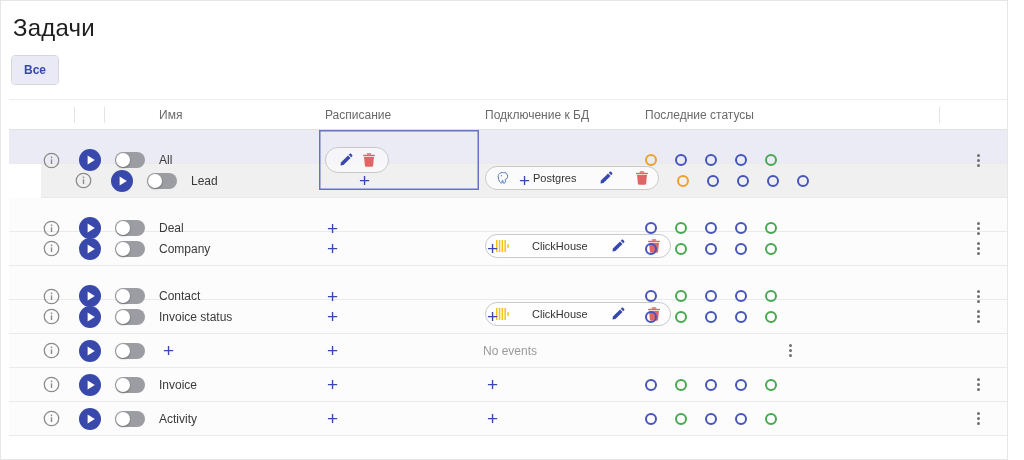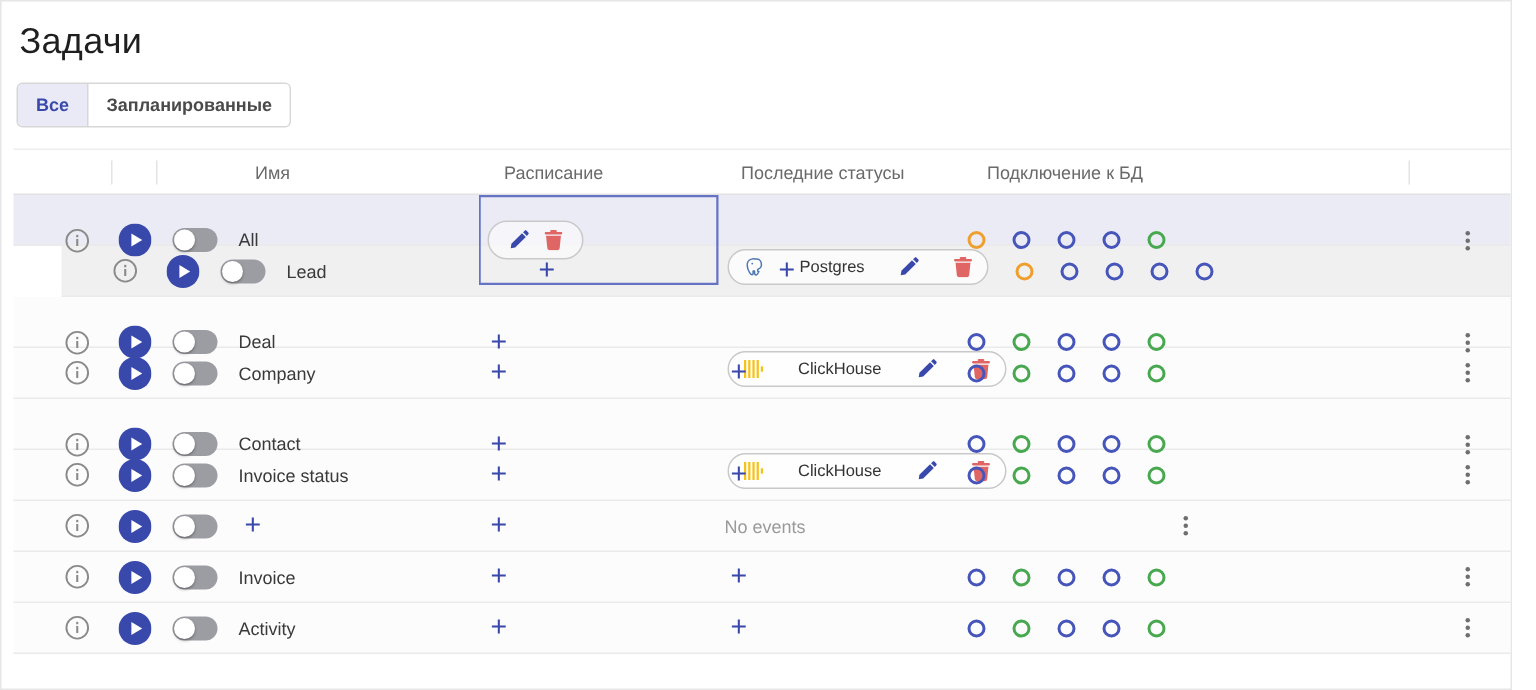--- a/index.html
+++ b/index.html
@@ -67,21 +67,21 @@
   .trow.shaded   { background: #f0f0f1; margin-left: 32px; }
   .cell { display: flex; align-items: center; height: 100%; }
   .c-info   { justify-content: flex-start; padding-left: 34px; }
   .c-play   { justify-content: center; }
   .c-toggle { justify-content: center; }
   .c-name   { padding-left: 4px; color: #3a3a3a; }
   .c-sched  { padding-left: 6px; }
   .c-conn   { padding-left: 6px; }
   .c-stat   { padding-left: 4px; gap: 18px; }
   .c-menu   { justify-content: center; }
-  .header .hcell { font-size: 12px; color: #6a6a6a; font-weight: 400; margin-left: 11px; }
+  .header .hcell { font-size: 12px; color: #6a6a6a; font-weight: 400; }
   .header .sep-r { border-right: 1px solid #e4e4e4; height: 16px; align-self: center; }
   .header .c-info, .header .c-play { height: 16px; }
   .header .c-menu { border-left: 1px solid #e4e4e4; height: 16px; }
   .cell.outlined { box-shadow: inset 0 0 0 1.5px #6673c5; }
   
   .toggle {
     position: relative; width: 30px; height: 16px;
     background: #9c9ca3; border-radius: 9px; cursor: pointer; flex: none;
   }
   .toggle .knob {
@@ -118,32 +118,31 @@
 </style>
 </head>
 <body>
 
 <div class="page">
 
   <h1 class="page-title">Задачи</h1>
 
   <div class="tabs">
     <div class="tab active">Все</div>
-    <div class="tab">Запланированные</div>
   </div>
 
   <div class="task-table">
     <div class="trow header">
       <div class="cell c-info sep-r"></div>
       <div class="cell c-play sep-r"></div>
       <div class="cell c-toggle"></div>
       <div class="cell c-name hcell">Имя</div>
       <div class="cell c-sched hcell">Расписание</div>
+      <div class="cell c-conn hcell">Подключение к БД</div>
       <div class="cell c-stat hcell">Последние статусы</div>
-      <div class="cell c-conn hcell">Подключение к БД</div>
       <div class="cell c-menu"></div>
     </div>
     <div>
         <div class="trow selected">
     <div class="cell c-info">
       <span class="icon-btn">
         <svg width="17" height="17" viewBox="0 0 16 16">
                 <circle cx="8" cy="8" r="6.8" fill="none" stroke="#8a8a8a" stroke-width="1.2"></circle>
                 <rect x="7.35" y="6.9" width="1.3" height="4.4" fill="#8a8a8a"></rect>
                 <rect x="7.35" y="4.3" width="1.3" height="1.5" fill="#8a8a8a"></rect>

